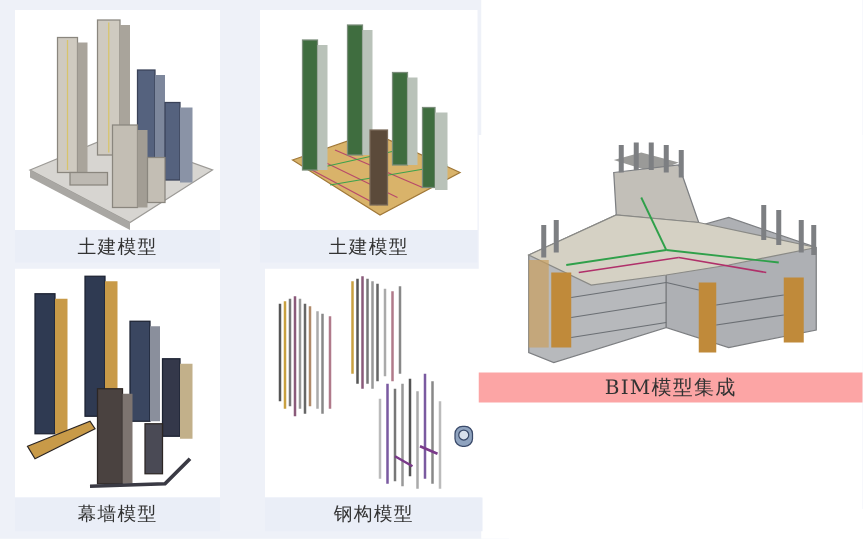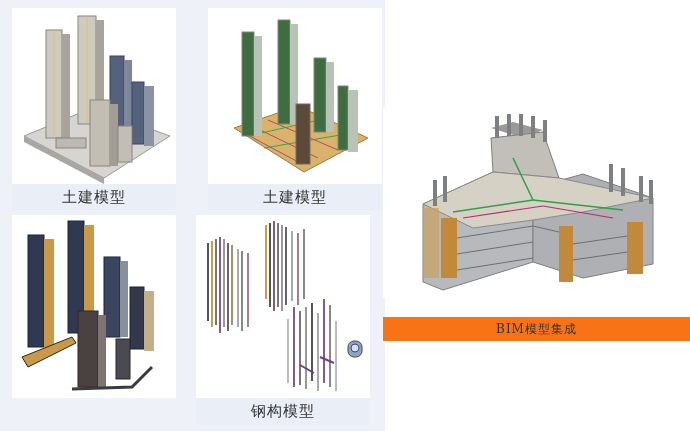--- a/index.html
+++ b/index.html
@@ -86,23 +86,24 @@
       <rect x="108" y="46" width="8" height="76" fill="#8a8f9c"></rect>
       <rect x="118" y="72" width="14" height="62" fill="#34384a" stroke="#1c2232"></rect>
       <rect x="132" y="76" width="10" height="60" fill="#c2b08a"></rect>
       <rect x="66" y="96" width="20" height="76" fill="#4a4240" stroke="#2c2624"></rect>
       <rect x="86" y="100" width="8" height="72" fill="#7d7470"></rect>
       <rect x="104" y="124" width="14" height="40" fill="#4a4a55" stroke="#2c2624"></rect>
       <polygon points="10,142 60,122 64,128 16,152" fill="#c89a48" stroke="#2c2624"></polygon>
       <polyline points="60,174 120,172 140,152" fill="none" stroke="#3a3a44" stroke-width="3"></polyline>
     </svg>
   </div>
+  <div class="cap" style="top:183px;height:27px;line-height:27px;">幕墙模型</div>
 </div>
 
-<div class="panel" style="left:196px;top:215px;width:174px;height:210px;">
+<div class="panel" style="left:212px;top:215px;width:174px;height:210px;">
   <div class="img" style="height:183px;">
     <svg width="174" height="183" viewBox="0 0 174 183">
       <g stroke-width="2">
         <line x1="12" y1="28" x2="12" y2="106" stroke="#555"></line>
         <line x1="16" y1="26" x2="16" y2="112" stroke="#c8a040"></line>
         <line x1="20" y1="24" x2="20" y2="110" stroke="#777"></line>
         <line x1="24" y1="22" x2="24" y2="118" stroke="#8a5a7a"></line>
         <line x1="28" y1="24" x2="28" y2="112" stroke="#999"></line>
         <line x1="32" y1="28" x2="32" y2="116" stroke="#666"></line>
         <line x1="36" y1="30" x2="36" y2="110" stroke="#b08a6a"></line>
@@ -180,14 +181,14 @@
         <rect x="160" y="12" width="4" height="22"></rect>
         <rect x="50" y="72" width="4" height="26"></rect>
           <rect x="60" y="68" width="4" height="26"></rect>
         <rect x="226" y="56" width="4" height="28"></rect>
           <rect x="238" y="60" width="4" height="28"></rect>
         <rect x="256" y="68" width="4" height="26"></rect>
           <rect x="266" y="72" width="4" height="24"></rect>
       </g>
     </svg>
   </div>
-  <div class="cap" style="top:190px;height:24px;line-height:24px;font-size:12px;background:#f97316;margin-top:19px;">BIM模型集成</div>
+  <div class="cap" style="top:190px;height:24px;line-height:24px;font-size:16px;background:#fca5a5;">BIM模型集成</div>
 </div>
 
 </body></html>

